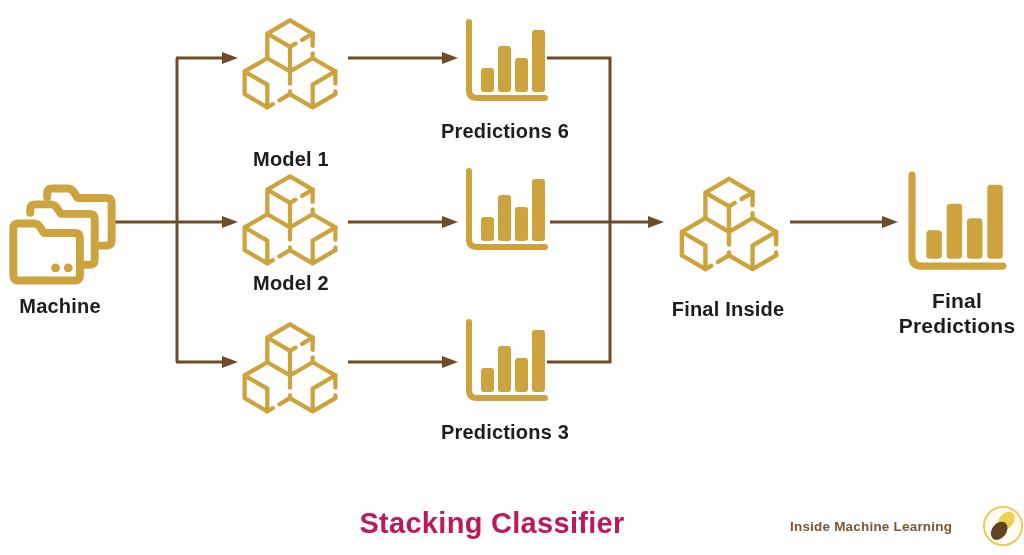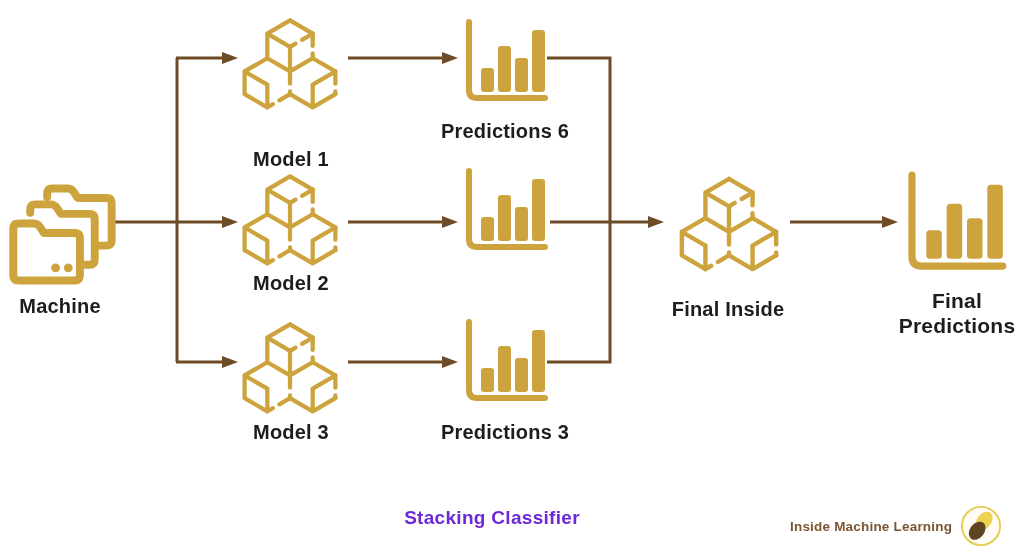--- a/index.html
+++ b/index.html
@@ -8,25 +8,25 @@
     font-family:"Liberation Sans",sans-serif;
   }
   .icon{position:absolute;}
   .icon svg{display:block;width:100%;height:100%;}
   .node-label{
     position:absolute;text-align:center;font-weight:700;color:#1d1d1b;
     font-size:20px;line-height:1.2;letter-spacing:0.2px;
   }
   .diagram-title{
     position:absolute;left:312px;top:507px;width:360px;text-align:center;
-    font-weight:700;font-size:19px;color:#6d28d9;letter-spacing:0.3px;
+    font-weight:700;font-size:29px;color:#be185d;letter-spacing:0.3px;
   }
   .brand{
     position:absolute;left:790px;top:503px;width:234px;height:46px;
-    display:flex;align-items:center;justify-content:flex-start;gap:8px;
+    display:flex;align-items:center;justify-content:space-between;gap:8px;
   }
   .brand-text{
     font-weight:700;font-size:13.5px;color:#7a5633;letter-spacing:0.2px;
   }
   .brand-logo{width:42px;height:42px;}
   .connectors{position:absolute;left:0;top:0;width:1024px;height:555px;}
 </style>
 </head>
 <body>
 
@@ -130,21 +130,20 @@
       <g stroke-dasharray="13 8">
         <path d="M 79 22 L 55 36"></path>
         <path d="M 79 22 V 48"></path>
         <path d="M 103 62 V 86"></path>
         <path d="M 55 62 V 86"></path>
         <path d="M 55 86 L 31 100"></path>
       </g>
     </g>
   </svg>
 </div>
-  <div class="node-label" style="left:211px;top:420px;width:160px;">Model 3</div>
   <div class="icon" style="left:459px;top:318px;width:92px;height:88px;">
   <svg viewBox="0 0 92 88" fill="none">
     <path d="M 10 4 L 10 72 Q 10 80 18 80 L 86 80" stroke="#CDA33D" stroke-width="6" stroke-linecap="round"></path>
     <rect x="22" y="50" width="13" height="24" rx="3" fill="#CDA33D"></rect>
     <rect x="39" y="28" width="13" height="46" rx="3" fill="#CDA33D"></rect>
     <rect x="56" y="40" width="13" height="34" rx="3" fill="#CDA33D"></rect>
     <rect x="73" y="12" width="13" height="62" rx="3" fill="#CDA33D"></rect>
   </svg>
 </div>
   <div class="node-label" style="left:425px;top:420px;width:160px;">Predictions 3</div>

